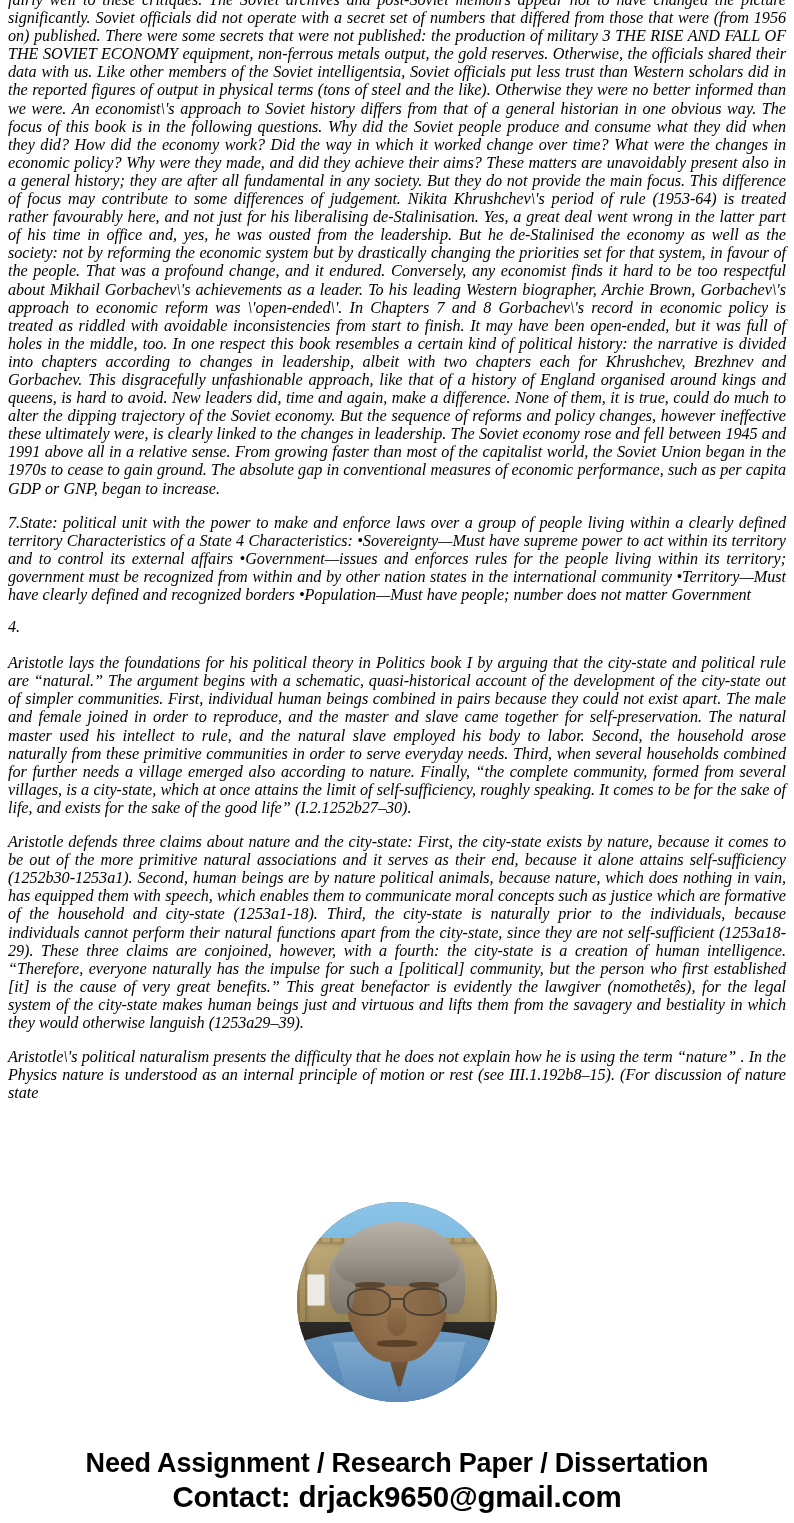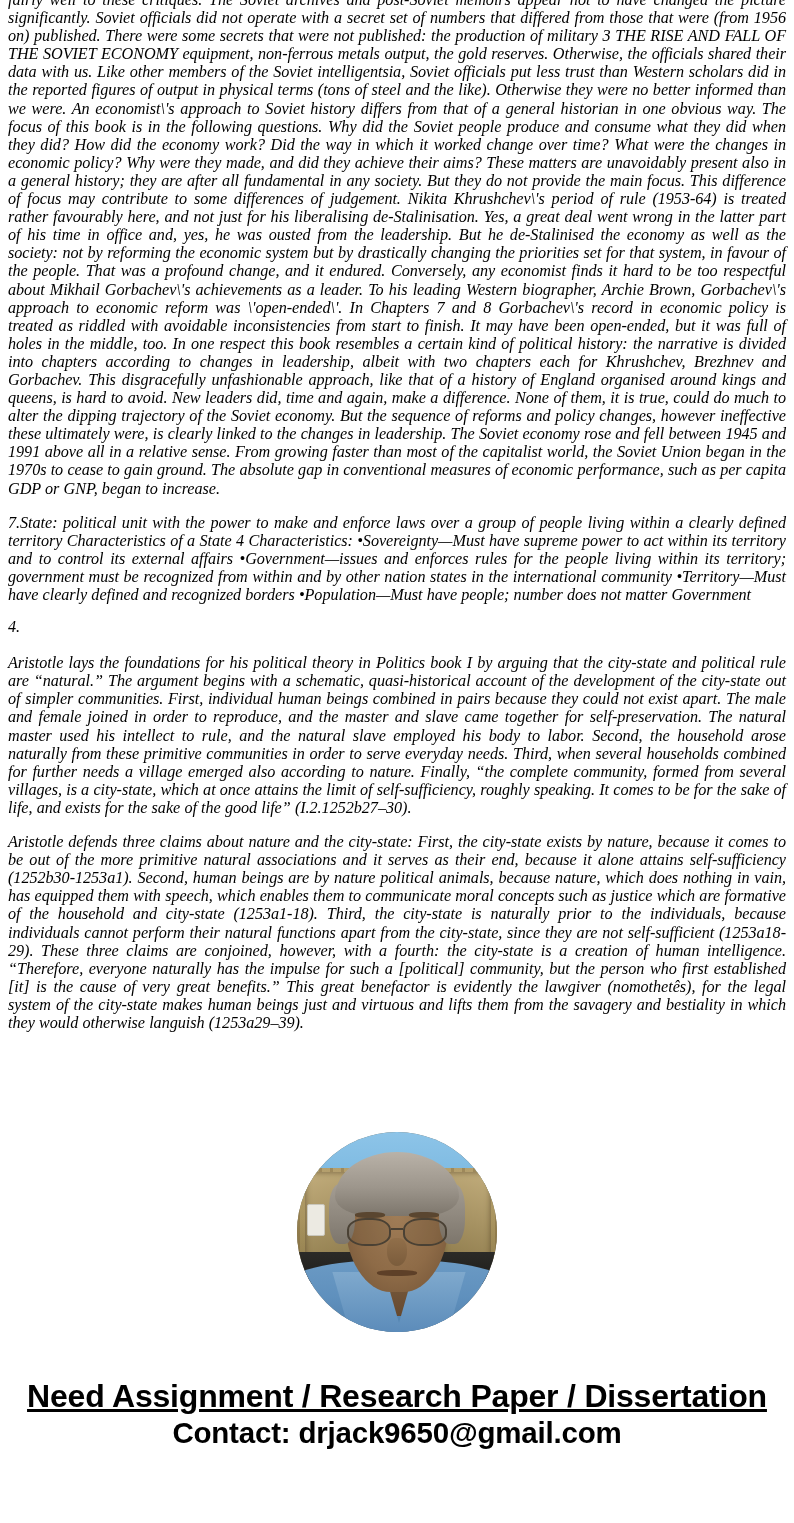--- a/index.html
+++ b/index.html
@@ -181,24 +181,23 @@
   
   .advert {
     margin-top: 46px;
     text-align: center;
     font-family: "Liberation Sans", "DejaVu Sans", sans-serif;
     font-weight: bold;
     color: #000000;
     line-height: 1.18;
   }
   .advert .line1 {
-    font-size: 32px;
+    font-size: 27px;
     letter-spacing: -0.2px;
     display: block;
-    text-decoration: underline;
   }
   .advert .line2 {
     font-size: 29.5px;
     letter-spacing: -0.2px;
     display: block;
   }
   .advert .line3 {
     font-size: 29.5px;
     letter-spacing: -0.2px;
     display: block;
@@ -208,20 +207,21 @@
 <body>
 
 <div class="page">
 
   <div class="doc-body">
     <p class="para">fairly well to these critiques. The Soviet archives and post-Soviet memoirs appear not to have changed the picture significantly. Soviet officials did not operate with a secret set of numbers that differed from those that were (from 1956 on) published. There were some secrets that were not published: the production of military 3 THE RISE AND FALL OF THE SOVIET ECONOMY equipment, non-ferrous metals output, the gold reserves. Otherwise, the officials shared their data with us. Like other members of the Soviet intelligentsia, Soviet officials put less trust than Western scholars did in the reported figures of output in physical terms (tons of steel and the like). Otherwise they were no better informed than we were. An economist\'s approach to Soviet history differs from that of a general historian in one obvious way. The focus of this book is in the following questions. Why did the Soviet people produce and consume what they did when they did? How did the economy work? Did the way in which it worked change over time? What were the changes in economic policy? Why were they made, and did they achieve their aims? These matters are unavoidably present also in a general history; they are after all fundamental in any society. But they do not provide the main focus. This difference of focus may contribute to some differences of judgement. Nikita Khrushchev\'s period of rule (1953-64) is treated rather favourably here, and not just for his liberalising de-Stalinisation. Yes, a great deal went wrong in the latter part of his time in office and, yes, he was ousted from the leadership. But he de-Stalinised the economy as well as the society: not by reforming the economic system but by drastically changing the priorities set for that system, in favour of the people. That was a profound change, and it endured. Conversely, any economist finds it hard to be too respectful about Mikhail Gorbachev\'s achievements as a leader. To his leading Western biographer, Archie Brown, Gorbachev\'s approach to economic reform was \'open-ended\'. In Chapters 7 and 8 Gorbachev\'s record in economic policy is treated as riddled with avoidable inconsistencies from start to finish. It may have been open-ended, but it was full of holes in the middle, too. In one respect this book resembles a certain kind of political history: the narrative is divided into chapters according to changes in leadership, albeit with two chapters each for Khrushchev, Brezhnev and Gorbachev. This disgracefully unfashionable approach, like that of a history of England organised around kings and queens, is hard to avoid. New leaders did, time and again, make a difference. None of them, it is true, could do much to alter the dipping trajectory of the Soviet economy. But the sequence of reforms and policy changes, however ineffective these ultimately were, is clearly linked to the changes in leadership. The Soviet economy rose and fell between 1945 and 1991 above all in a relative sense. From growing faster than most of the capitalist world, the Soviet Union began in the 1970s to cease to gain ground. The absolute gap in conventional measures of economic performance, such as per capita GDP or GNP, began to increase.</p>
     <p class="para tight">7.State: political unit with the power to make and enforce laws over a group of people living within a clearly defined territory Characteristics of a State 4 Characteristics: •Sovereignty—Must have supreme power to act within its territory and to control its external affairs •Government—issues and enforces rules for the people living within its territory; government must be recognized from within and by other nation states in the international community •Territory—Must have clearly defined and recognized borders •Population—Must have people; number does not matter Government</p>
     <p class="para short">4.</p>
     <p class="para">Aristotle lays the foundations for his political theory in Politics book I by arguing that the city-state and political rule are “natural.” The argument begins with a schematic, quasi-historical account of the development of the city-state out of simpler communities. First, individual human beings combined in pairs because they could not exist apart. The male and female joined in order to reproduce, and the master and slave came together for self-preservation. The natural master used his intellect to rule, and the natural slave employed his body to labor. Second, the household arose naturally from these primitive communities in order to serve everyday needs. Third, when several households combined for further needs a village emerged also according to nature. Finally, “the complete community, formed from several villages, is a city-state, which at once attains the limit of self-sufficiency, roughly speaking. It comes to be for the sake of life, and exists for the sake of the good life” (I.2.1252b27–30).</p>
     <p class="para">Aristotle defends three claims about nature and the city-state: First, the city-state exists by nature, because it comes to be out of the more primitive natural associations and it serves as their end, because it alone attains self-sufficiency (1252b30-1253a1). Second, human beings are by nature political animals, because nature, which does nothing in vain, has equipped them with speech, which enables them to communicate moral concepts such as justice which are formative of the household and city-state (1253a1-18). Third, the city-state is naturally prior to the individuals, because individuals cannot perform their natural functions apart from the city-state, since they are not self-sufficient (1253a18-29). These three claims are conjoined, however, with a fourth: the city-state is a creation of human intelligence. “Therefore, everyone naturally has the impulse for such a [political] community, but the person who first established [it] is the cause of very great benefits.” This great benefactor is evidently the lawgiver (nomothetês), for the legal system of the city-state makes human beings just and virtuous and lifts them from the savagery and bestiality in which they would otherwise languish (1253a29–39).</p>
+    <p class="para">Aristotle\'s political naturalism presents the difficulty that he does not explain how he is using the term “nature” . In the Physics nature is understood as an internal principle of motion or rest (see III.1.192b8–15). (For discussion of nature state</p>
   </div>
 
   <div class="portrait-wrap">
     <div class="portrait">
       <div class="p-sky"></div>
       <div class="p-wall"></div>
       <div class="p-panel-l"></div>
       <div class="p-panel-r"></div>
       <div class="p-switch"></div>
       <div class="p-darkband"></div>

